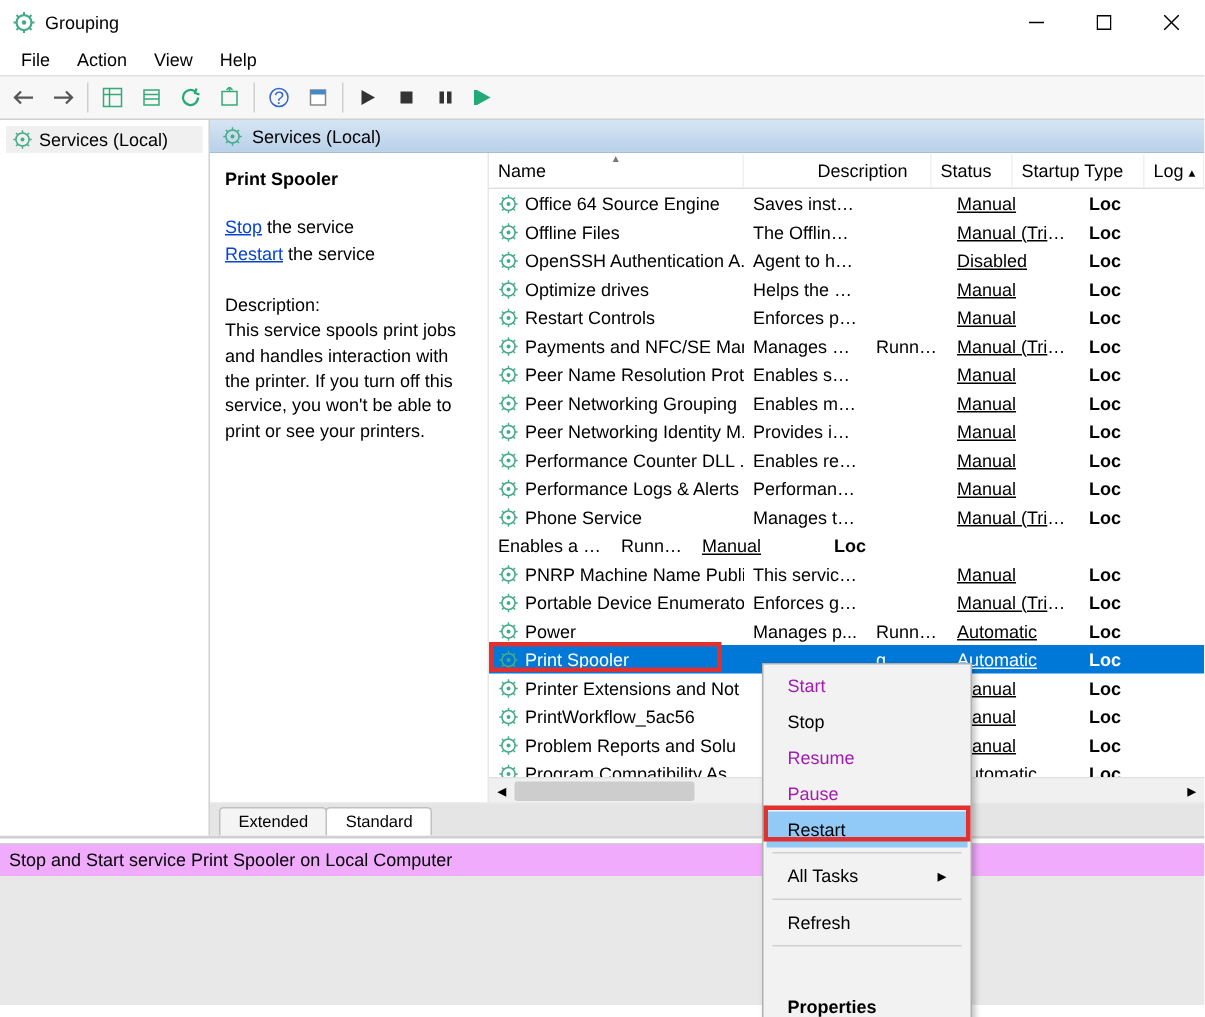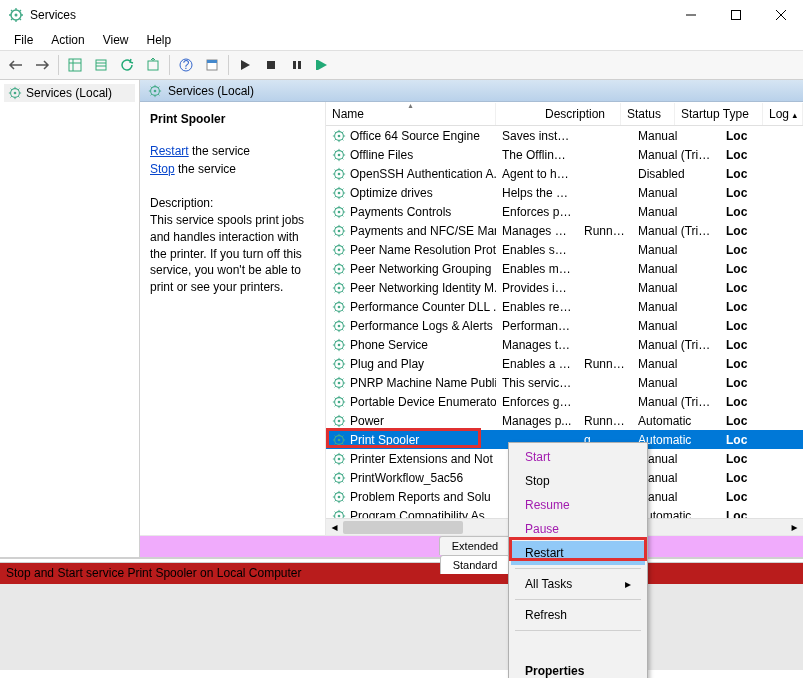--- a/index.html
+++ b/index.html
@@ -44,35 +44,35 @@
 .sort-ind { position: absolute; left: 50%; top: -2px; transform: translateX(-50%); font-size: 8px; color: #777; }
 
 .grid-body { flex: 1; overflow: hidden; position: relative; }
 .row { display: flex; height: 19px; align-items: center; }
 .row.selected { background: #0078d7; color: #fff; }
 .row .cell { padding: 0 6px; white-space: nowrap; overflow: hidden; text-overflow: ellipsis; }
 .row .name-cell { width: 170px; display: flex; align-items: center; gap: 4px; }
 .row .name-cell .svc-icon { width: 14px; height: 14px; flex-shrink: 0; }
 .row .desc-cell { width: 82px; }
 .row .status-cell { width: 54px; }
-.row .startup-cell { width: 88px; }
+.row .startup-cell { width: 88px; text-decoration: underline; }
 .row .logon-cell { width: 40px; font-weight: bold; }
 
 .hscroll { height: 17px; background: #f0f0f0; display: flex; align-items: center; border-top: 1px solid #e0e0e0; }
 .hscroll .arrow { width: 17px; height: 17px; display: flex; align-items: center; justify-content: center; background: #f0f0f0; }
 .hscroll .track { flex: 1; height: 17px; background: #f0f0f0; position: relative; }
 .hscroll .thumb { position: absolute; left: 0; top: 2px; height: 13px; width: 120px; background: #cdcdcd; border-radius: 2px; }
 
-.tabs-bar { height: 22px; display: flex; align-items: center; padding-left: 6px; background: #f0abfc; border-top: 1px solid #e8e8e8; flex-direction: column; }
+.tabs-bar { height: 22px; display: flex; align-items: flex-end; padding-left: 6px; background: #e5e5e5; border-top: 1px solid #e8e8e8; }
 .tab { padding: 3px 12px; border: 1px solid #c0c0c0; border-bottom: none; border-radius: 3px 3px 0 0; margin-right: -1px; background: #fff; font-size: 11px; }
 .tab.active { background: #fff; position: relative; z-index: 1; }
 .tab.inactive { background: #f4f4f4; }
 
 .status-strip { height: 4px; background: #fff; border-top: 1px solid #d0d0d0; }
-.statusbar { height: 22px; padding: 3px 6px; border-top: 1px solid #d0d0d0; background: #b91c1c; }
+.statusbar { height: 22px; padding: 3px 6px; border-top: 1px solid #d0d0d0; background: #f0abfc; }
 
 .highlight-red { position: absolute; border: 3px solid #e03030; pointer-events: none; z-index: 5; }
 
 .context-menu { position: absolute; background: #f2f2f2; border: 1px solid #b0b0b0; box-shadow: 2px 2px 4px rgba(0,0,0,0.25); width: 140px; z-index: 10; padding: 2px; }
 .context-menu .item { padding: 5px 14px; display: flex; justify-content: space-between; align-items: center; }
 .context-menu .item.disabled { color: #a21caf; }
 .context-menu .item.hover { background: #91c9f7; }
 .context-menu .item.bold { font-weight: bold; margin-top: 28px; }
 .context-menu .msep { height: 1px; background: #d0d0d0; margin: 3px 4px; }
 
@@ -82,21 +82,21 @@
 <body>
 
 <div class="titlebar">
   <span class="app-icon">
     <svg viewBox="0 0 16 16">
         <circle cx="8" cy="8" r="5" fill="none" stroke="#4a8" stroke-width="1.5"></circle>
         <circle cx="8" cy="8" r="1.5" fill="#4a8"></circle>
         <path d="M8 1v2M8 13v2M1 8h2M13 8h2M3 3l1.4 1.4M11.6 11.6L13 13M3 13l1.4-1.4M11.6 4.4L13 3" stroke="#4a8" stroke-width="1.3"></path>
       </svg>
   </span>
-  <span class="title">Services</span>
+  <span class="title">Grouping</span>
   <div class="win-controls">
     <div>
         <svg width="10" height="10">
           <line x1="0" y1="5" x2="10" y2="5" stroke="#000"></line>
         </svg>
       </div>
     <div>
         <svg width="10" height="10">
           <rect x="0.5" y="0.5" width="9" height="9" fill="none" stroke="#000"></rect>
         </svg>
@@ -212,22 +212,22 @@
           <circle cx="8" cy="8" r="1.5" fill="#4a8"></circle>
           <path d="M8 1v2M8 13v2M1 8h2M13 8h2M3 3l1.4 1.4M11.6 11.6L13 13M3 13l1.4-1.4M11.6 4.4L13 3" stroke="#4a8" stroke-width="1.1"></path>
         </svg>
       <span>Services (Local)</span>
     </div>
 
     <div class="right-split">
       <div class="detail-pane">
         <h3>Print Spooler</h3>
         <div class="links">
+          <div><a>Stop</a><span> the service</span></div>
           <div><a>Restart</a><span> the service</span></div>
-          <div><a>Stop</a><span> the service</span></div>
         </div>
         <div class="desc-label">Description:</div>
         <div class="desc-text">This service spools print jobs and handles interaction with the printer. If you turn off this service, you won't be able to print or see your printers.</div>
       </div>
 
       <div class="grid-pane">
         <div class="grid-header">
           <div class="col col-name"><span class="sort-ind">▴</span><span>Name</span></div>
           <div class="col col-desc">Description</div>
           <div class="col col-status">Status</div>
@@ -292,21 +292,21 @@
               <div class="cell startup-cell">Manual</div>
               <div class="cell logon-cell">Loc</div>
             </div>
             <div class="row">
               <div class="cell name-cell">
                 <svg class="gear svc-icon" viewBox="0 0 16 16">
                   <circle cx="8" cy="8" r="5" fill="none" stroke="#4a8" stroke-width="1.2"></circle>
                   <circle cx="8" cy="8" r="1.5" fill="#4a8"></circle>
                   <path d="M8 1v2M8 13v2M1 8h2M13 8h2M3 3l1.4 1.4M11.6 11.6L13 13M3 13l1.4-1.4M11.6 4.4L13 3" stroke="#4a8" stroke-width="1.1"></path>
                 </svg>
-                <span>Payments Controls</span>
+                <span>Restart Controls</span>
               </div>
               <div class="cell desc-cell">Enforces pa...</div>
               <div class="cell status-cell"></div>
               <div class="cell startup-cell">Manual</div>
               <div class="cell logon-cell">Loc</div>
             </div>
             <div class="row">
               <div class="cell name-cell">
                 <svg class="gear svc-icon" viewBox="0 0 16 16">
                   <circle cx="8" cy="8" r="5" fill="none" stroke="#4a8" stroke-width="1.2"></circle>
@@ -398,28 +398,20 @@
                   <path d="M8 1v2M8 13v2M1 8h2M13 8h2M3 3l1.4 1.4M11.6 11.6L13 13M3 13l1.4-1.4M11.6 4.4L13 3" stroke="#4a8" stroke-width="1.1"></path>
                 </svg>
                 <span>Phone Service</span>
               </div>
               <div class="cell desc-cell">Manages th...</div>
               <div class="cell status-cell"></div>
               <div class="cell startup-cell">Manual (Trig...</div>
               <div class="cell logon-cell">Loc</div>
             </div>
             <div class="row">
-              <div class="cell name-cell">
-                <svg class="gear svc-icon" viewBox="0 0 16 16">
-                  <circle cx="8" cy="8" r="5" fill="none" stroke="#4a8" stroke-width="1.2"></circle>
-                  <circle cx="8" cy="8" r="1.5" fill="#4a8"></circle>
-                  <path d="M8 1v2M8 13v2M1 8h2M13 8h2M3 3l1.4 1.4M11.6 11.6L13 13M3 13l1.4-1.4M11.6 4.4L13 3" stroke="#4a8" stroke-width="1.1"></path>
-                </svg>
-                <span>Plug and Play</span>
-              </div>
               <div class="cell desc-cell">Enables a c...</div>
               <div class="cell status-cell">Running</div>
               <div class="cell startup-cell">Manual</div>
               <div class="cell logon-cell">Loc</div>
             </div>
             <div class="row">
               <div class="cell name-cell">
                 <svg class="gear svc-icon" viewBox="0 0 16 16">
                   <circle cx="8" cy="8" r="5" fill="none" stroke="#4a8" stroke-width="1.2"></circle>
                   <circle cx="8" cy="8" r="1.5" fill="#4a8"></circle>

